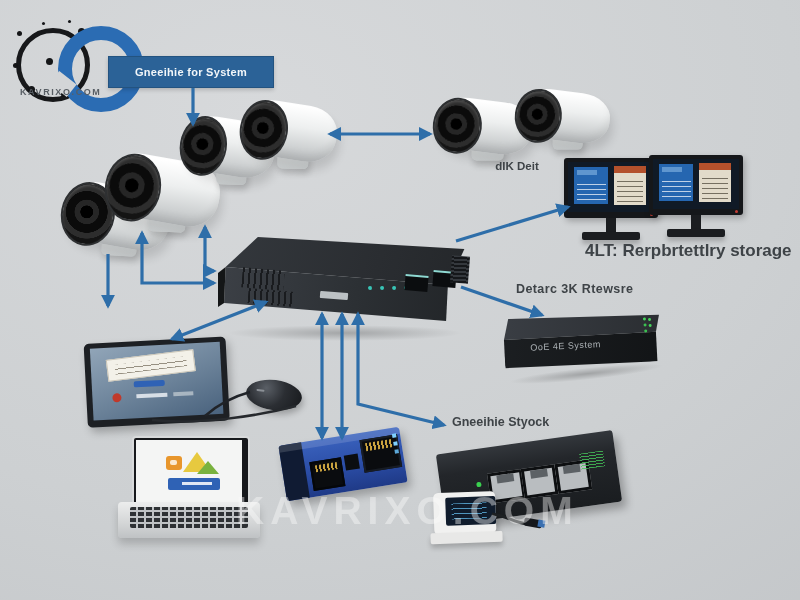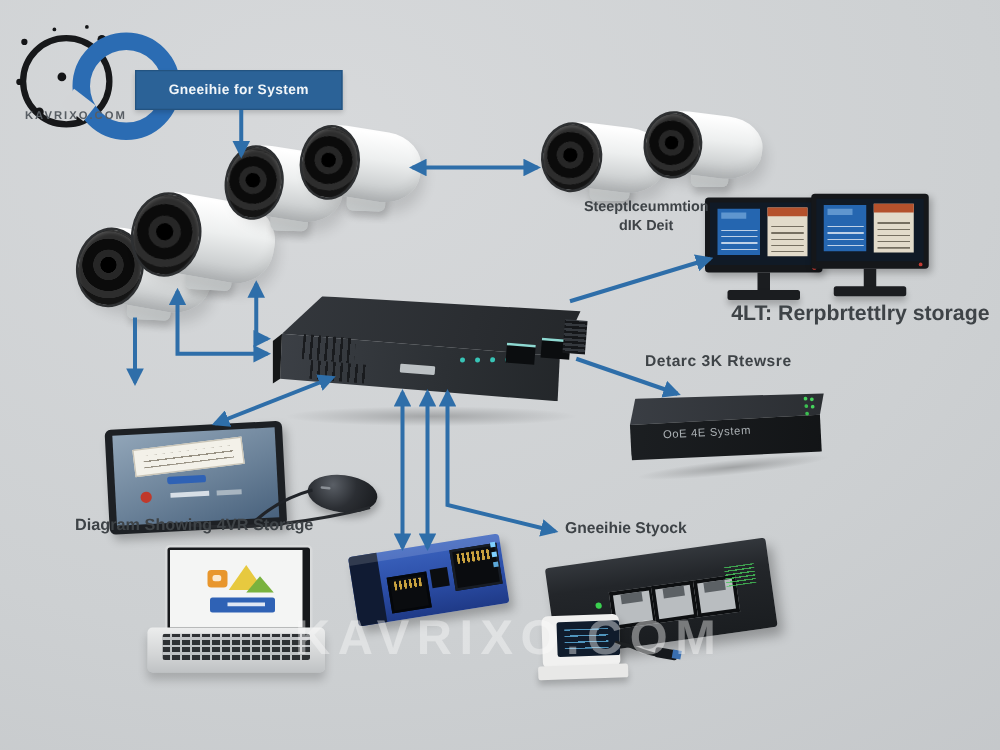--- a/index.html
+++ b/index.html
@@ -360,23 +360,21 @@
     <g fill="none">
       <path d="M250,392 C228,398 215,407 205,416" stroke="#202328" stroke-width="2.5"></path>
       <path d="M152,420 C200,425 258,416 296,406" stroke="#26292d" stroke-width="2.5"></path>
       <path d="M492,514 C508,516 512,522 527,524" stroke="#1d2022" stroke-width="3"></path>
       <rect x="524" y="519" width="18" height="8" rx="2" fill="#15181c" transform="rotate(10 533 523)"></rect>
       <rect x="538" y="520" width="7" height="7" fill="#3a6fb0" transform="rotate(10 541 523)"></rect>
     </g>
   </svg>
 
   <div class="abs note cameras-note">
-    <div>Steeptlceummtion</div>
     <div>dIK Deit</div>
   </div>
   <div class="abs note monitors-note">4LT: Rerpbrtettlry storage</div>
   <div class="abs note recorder-note">Detarc 3K Rtewsre</div>
-  <div class="abs note storage-note">Diagram Showing 4VR Storage</div>
   <div class="abs note switch-note">Gneeihie Styock</div>
 
   <div class="abs watermark">KAVRIXO.COM</div>
 
 </div>
 
 </body></html>

